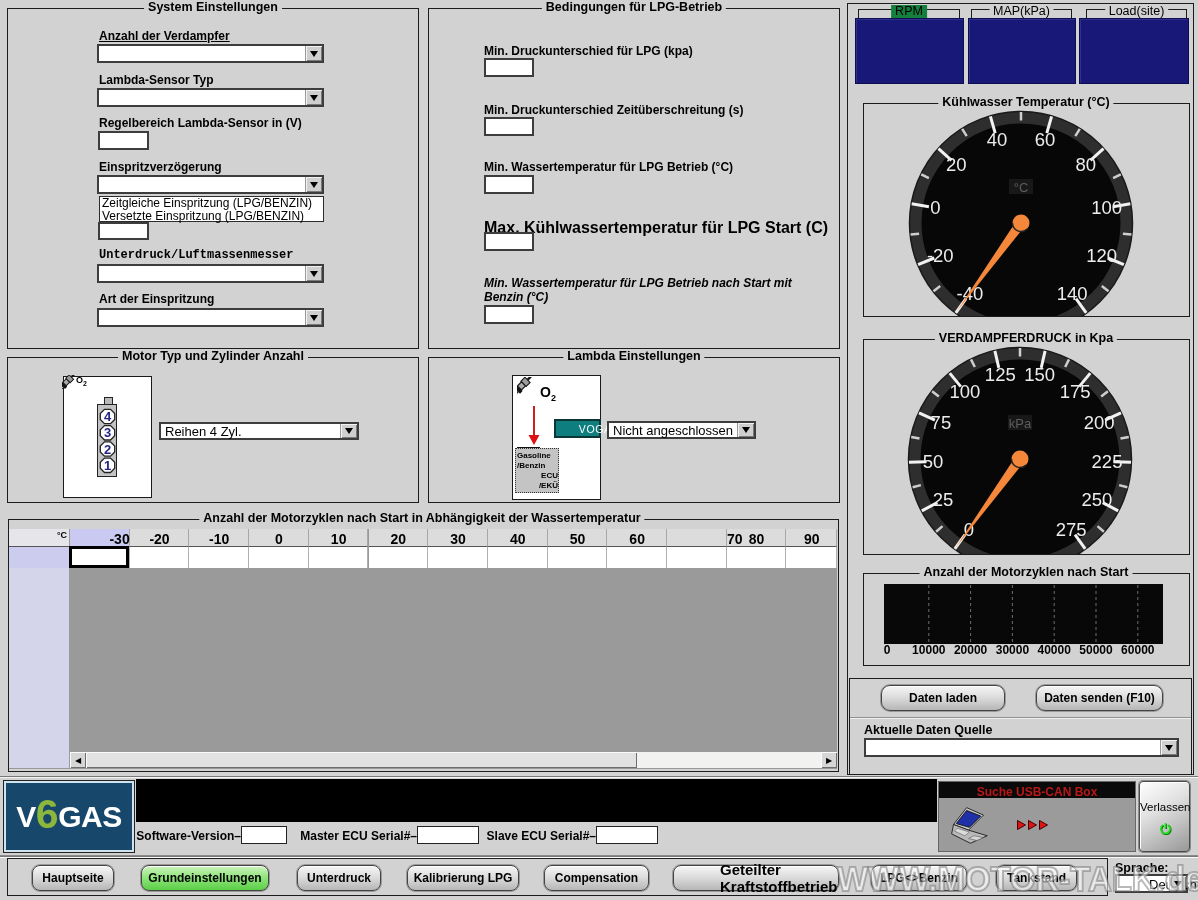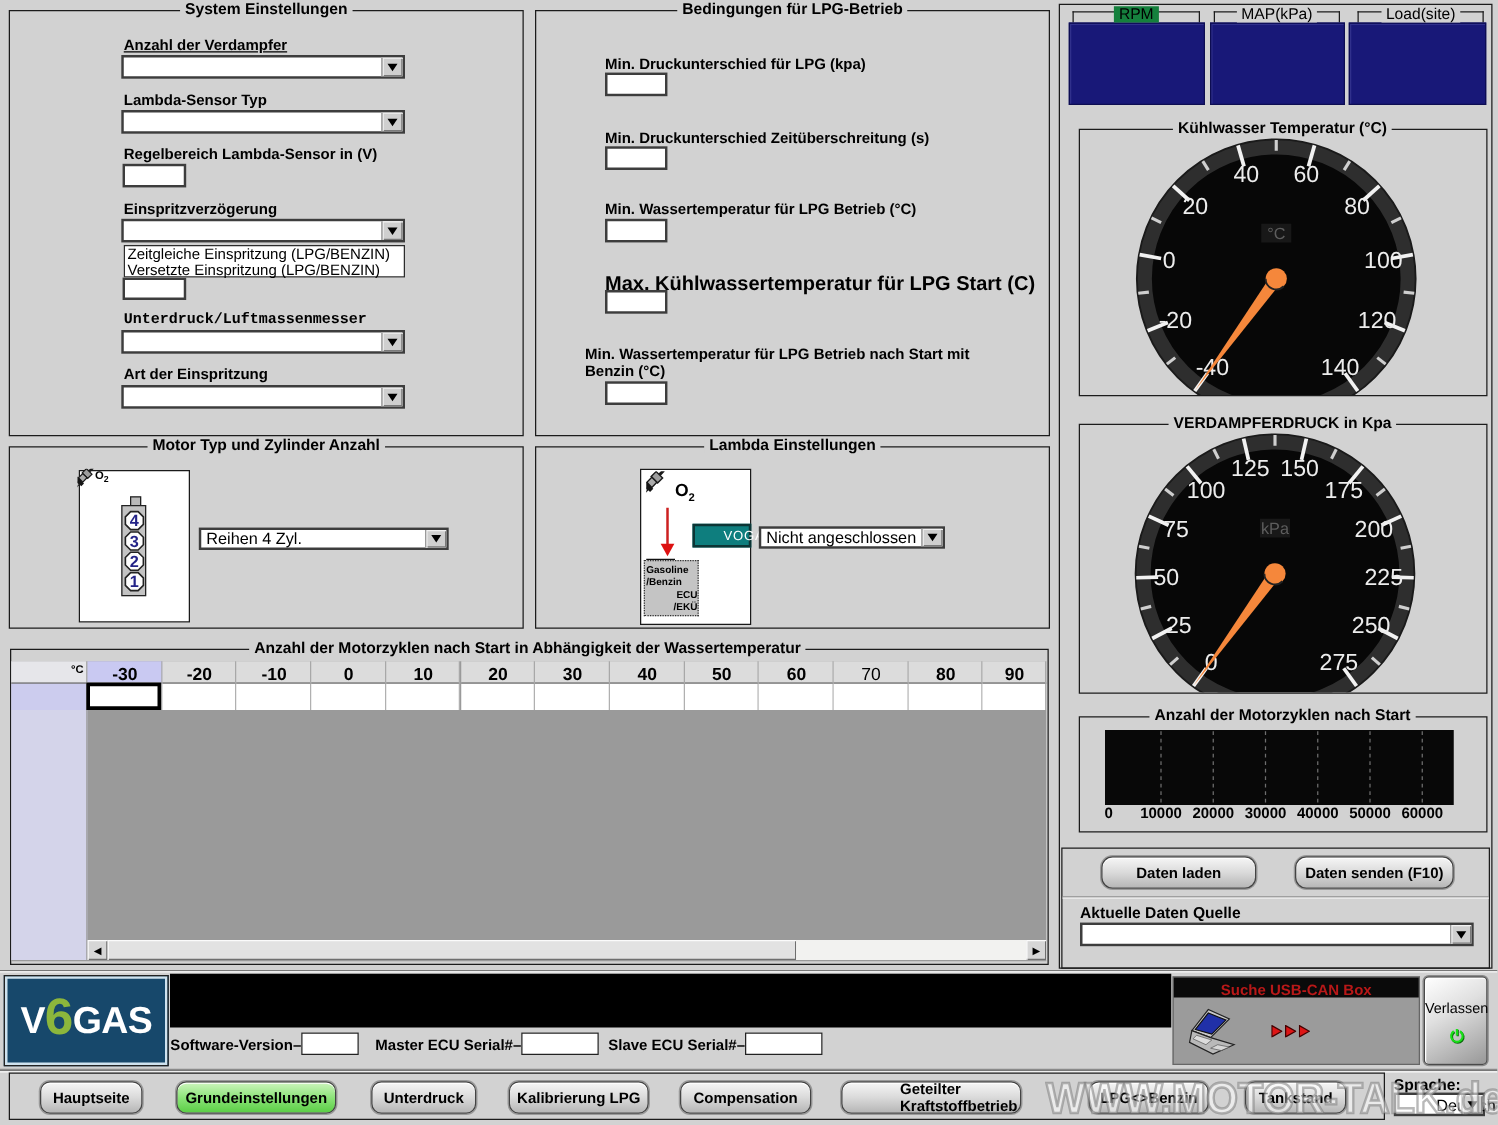--- a/index.html
+++ b/index.html
@@ -56,21 +56,21 @@
 <div class="ab" style="left:428px;top:8px;width:412px;height:341px;border:1px solid #1c1c1c;"></div>
 <div class="ab" style="left:634px;top:1px;transform:translateX(-50%);font-size:12.5px;line-height:13px;color:#000;background:#d2d2d2;padding:0 4px;white-space:nowrap;z-index:3;font-weight:bold;">Bedingungen für LPG-Betrieb</div>
 <div class="ab" style="left:484px;top:44px;font-size:12px;color:#000;font-weight:bold;text-align:left;">Min. Druckunterschied für LPG (kpa)</div>
 <div class="ab" style="left:484px;top:58px;width:50px;height:19px;background:#fff;border:2px solid #3d3d3d;"></div>
 <div class="ab" style="left:484px;top:103px;font-size:12px;color:#000;font-weight:bold;text-align:right;">Min. Druckunterschied Zeitüberschreitung (s)</div>
 <div class="ab" style="left:484px;top:117px;width:50px;height:19px;background:#fff;border:2px solid #3d3d3d;"></div>
 <div class="ab" style="left:484px;top:160px;font-size:12px;color:#000;font-weight:bold;text-align:left;">Min. Wassertemperatur für LPG Betrieb (°C)</div>
 <div class="ab" style="left:484px;top:175px;width:50px;height:19px;background:#fff;border:2px solid #3d3d3d;"></div>
 <div class="ab" style="left:484px;top:219px;font-size:16px;color:#000;font-weight:bold;text-align:left;">Max. Kühlwassertemperatur für LPG Start (C)</div>
 <div class="ab" style="left:484px;top:232px;width:50px;height:19px;background:#fff;border:2px solid #3d3d3d;"></div>
-<div class="ab" style="left:468px;top:276px;font-size:12px;color:#000;font-weight:bold;width:310px;text-align:left;line-height:14px;">Min. Wassertemperatur für LPG Betrieb nach Start mit Benzin (°C)</div>
+<div class="ab" style="left:484px;top:276px;font-size:12px;color:#000;font-weight:bold;width:310px;text-align:left;line-height:14px;font-style:italic;">Min. Wassertemperatur für LPG Betrieb nach Start mit Benzin (°C)</div>
 <div class="ab" style="left:484px;top:305px;width:50px;height:19px;background:#fff;border:2px solid #3d3d3d;"></div>
 <div class="ab" style="left:7px;top:357px;width:412px;height:146px;border:1px solid #1c1c1c;"></div>
 <div class="ab" style="left:213px;top:350px;transform:translateX(-50%);font-size:12.5px;line-height:13px;color:#000;background:#d2d2d2;padding:0 4px;white-space:nowrap;z-index:3;font-weight:bold;">Motor Typ und Zylinder Anzahl</div>
 <div class="ab" style="left:63px;top:376px;width:89px;height:122px;background:#fff;border:1.5px solid #1a1a1a;"></div>
 <div class="ab" style="left:104px;top:397px;width:9px;height:8px;background:#b9b9b9;border:1.5px solid #222;"></div>
 <div class="ab" style="left:97px;top:404px;width:20px;height:73px;background:#c3c3c3;border:1.5px solid #222;"></div>
 <svg class="ab" style="left:95px;top:403px" width="26" height="76">
     <polygon points="19.7,16.5 15.5,20.7 9.5,20.7 5.3,16.5 5.3,10.5 9.5,6.3 15.5,6.3 19.7,10.5" fill="#fdfdfd" stroke="#222" stroke-width="1.3"></polygon>
     <text x="12.5" y="13.5" fill="#232387" font-size="13" font-weight="bold" font-family="Liberation Sans, sans-serif" text-anchor="middle" dominant-baseline="central">4</text>
     <polygon points="19.7,32.8 15.5,37.0 9.5,37.0 5.3,32.8 5.3,26.8 9.5,22.6 15.5,22.6 19.7,26.8" fill="#fdfdfd" stroke="#222" stroke-width="1.3"></polygon>
@@ -121,41 +121,41 @@
 <span class="cbtn">
       <span class="arr"></span>
     </span>
   </div>
 <div class="ab" style="left:8px;top:519px;width:831px;height:253px;border:1px solid #1c1c1c;"></div>
 <div class="ab" style="left:422px;top:512px;transform:translateX(-50%);font-size:12.5px;line-height:13px;color:#000;background:#d2d2d2;padding:0 4px;white-space:nowrap;z-index:3;font-weight:bold;">Anzahl der Motorzyklen nach Start in Abhängigkeit der Wassertemperatur</div>
 <div class="ab" style="left:9px;top:529px;width:828px;height:240px;background:#9a9a9a;"></div>
 <div class="ab" style="left:9px;top:529px;width:61px;height:18px;background:#e6e6ea;border-right:1px solid #9a9a9a;border-bottom:1px solid #555;"></div>
 <div class="ab" style="left:9px;top:530px;font-size:9px;color:#000;font-weight:bold;width:58px;text-align:right;">°C</div>
 <div class="ab" style="left:70.0px;top:529px;width:59.7px;height:18px;background:#c9c9f2;border-right:1px solid #a8a8a8;border-bottom:1px solid #555;"></div>
-<div class="ab" style="left:70.0px;top:531px;font-size:14px;color:#000;font-weight:bold;width:59.7px;text-align:center;z-index:2;">-30</div>
+<div class="ab" style="left:70.0px;top:531px;font-size:14px;color:#000;font-weight:bold;width:59.7px;text-align:right;z-index:2;">-30</div>
 <div class="ab" style="left:129.7px;top:529px;width:59.7px;height:18px;background:#dcdcdc;border-right:1px solid #a8a8a8;border-bottom:1px solid #555;"></div>
 <div class="ab" style="left:129.7px;top:531px;font-size:14px;color:#000;font-weight:bold;width:59.7px;text-align:center;z-index:2;">-20</div>
 <div class="ab" style="left:189.4px;top:529px;width:59.7px;height:18px;background:#dcdcdc;border-right:1px solid #a8a8a8;border-bottom:1px solid #555;"></div>
 <div class="ab" style="left:189.4px;top:531px;font-size:14px;color:#000;font-weight:bold;width:59.7px;text-align:center;z-index:2;">-10</div>
 <div class="ab" style="left:249.10000000000002px;top:529px;width:59.7px;height:18px;background:#dcdcdc;border-right:1px solid #a8a8a8;border-bottom:1px solid #555;"></div>
 <div class="ab" style="left:249.10000000000002px;top:531px;font-size:14px;color:#000;font-weight:bold;width:59.7px;text-align:center;z-index:2;">0</div>
 <div class="ab" style="left:308.8px;top:529px;width:59.7px;height:18px;background:#dcdcdc;border-right:1px solid #a8a8a8;border-bottom:1px solid #555;"></div>
 <div class="ab" style="left:308.8px;top:531px;font-size:14px;color:#000;font-weight:bold;width:59.7px;text-align:center;z-index:2;">10</div>
 <div class="ab" style="left:368.5px;top:529px;width:59.7px;height:18px;background:#dcdcdc;border-right:1px solid #a8a8a8;border-bottom:1px solid #555;"></div>
 <div class="ab" style="left:368.5px;top:531px;font-size:14px;color:#000;font-weight:bold;width:59.7px;text-align:center;z-index:2;">20</div>
 <div class="ab" style="left:428.20000000000005px;top:529px;width:59.7px;height:18px;background:#dcdcdc;border-right:1px solid #a8a8a8;border-bottom:1px solid #555;"></div>
 <div class="ab" style="left:428.20000000000005px;top:531px;font-size:14px;color:#000;font-weight:bold;width:59.7px;text-align:center;z-index:2;">30</div>
 <div class="ab" style="left:487.90000000000003px;top:529px;width:59.7px;height:18px;background:#dcdcdc;border-right:1px solid #a8a8a8;border-bottom:1px solid #555;"></div>
 <div class="ab" style="left:487.90000000000003px;top:531px;font-size:14px;color:#000;font-weight:bold;width:59.7px;text-align:center;z-index:2;">40</div>
 <div class="ab" style="left:547.6px;top:529px;width:59.7px;height:18px;background:#dcdcdc;border-right:1px solid #a8a8a8;border-bottom:1px solid #555;"></div>
 <div class="ab" style="left:547.6px;top:531px;font-size:14px;color:#000;font-weight:bold;width:59.7px;text-align:center;z-index:2;">50</div>
 <div class="ab" style="left:607.3000000000001px;top:529px;width:59.7px;height:18px;background:#dcdcdc;border-right:1px solid #a8a8a8;border-bottom:1px solid #555;"></div>
 <div class="ab" style="left:607.3000000000001px;top:531px;font-size:14px;color:#000;font-weight:bold;width:59.7px;text-align:center;z-index:2;">60</div>
 <div class="ab" style="left:667.0px;top:529px;width:59.7px;height:18px;background:#dcdcdc;border-right:1px solid #a8a8a8;border-bottom:1px solid #555;"></div>
-<div class="ab" style="left:667.0px;top:531px;font-size:14px;color:#000;font-weight:normal;width:59.7px;text-align:center;z-index:2;">70</div>
+<div class="ab" style="left:705px;top:531px;font-size:14px;color:#000;font-weight:bold;width:59.7px;text-align:center;z-index:2;">70</div>
 <div class="ab" style="left:726.7px;top:529px;width:59.7px;height:18px;background:#dcdcdc;border-right:1px solid #a8a8a8;border-bottom:1px solid #555;"></div>
 <div class="ab" style="left:726.7px;top:531px;font-size:14px;color:#000;font-weight:bold;width:59.7px;text-align:center;z-index:2;">80</div>
 <div class="ab" style="left:786.4000000000001px;top:529px;width:50.59999999999991px;height:18px;background:#dcdcdc;border-right:1px solid #a8a8a8;border-bottom:1px solid #555;"></div>
 <div class="ab" style="left:786.4000000000001px;top:531px;font-size:14px;color:#000;font-weight:bold;width:50.59999999999991px;text-align:center;z-index:2;">90</div>
 <div class="ab" style="left:9px;top:547px;width:61px;height:21px;background:#ccccee;border-right:1px solid #9a9a9a;"></div>
 <div class="ab" style="left:70.0px;top:547px;width:59.7px;height:21px;background:#fff;border-right:1px solid #b0b0b0;"></div>
 <div class="ab" style="left:129.7px;top:547px;width:59.7px;height:21px;background:#fff;border-right:1px solid #b0b0b0;"></div>
 <div class="ab" style="left:189.4px;top:547px;width:59.7px;height:21px;background:#fff;border-right:1px solid #b0b0b0;"></div>
 <div class="ab" style="left:249.10000000000002px;top:547px;width:59.7px;height:21px;background:#fff;border-right:1px solid #b0b0b0;"></div>
 <div class="ab" style="left:308.8px;top:547px;width:59.7px;height:21px;background:#fff;border-right:1px solid #b0b0b0;"></div>
@@ -348,21 +348,21 @@
       </g>
 </svg>
   </div>
 <div class="ab" style="left:0px;top:857px;width:1198px;height:43px;background:#d2d2d2;border-top:1px solid #fafafa;"></div>
 <div class="ab" style="left:7px;top:858px;width:1101px;height:38px;border:1px solid #1c1c1c;"></div>
 <div class="ab mbtn" style="left:32px;top:865px;width:82px;height:26px;font-size:12px;">Hauptseite</div>
 <div class="ab mbtn gbtn" style="left:141px;top:865px;width:128px;height:26px;font-size:12px;">Grundeinstellungen</div>
 <div class="ab mbtn" style="left:297px;top:865px;width:84px;height:26px;font-size:12px;">Unterdruck</div>
 <div class="ab mbtn" style="left:407px;top:865px;width:112px;height:26px;font-size:12px;">Kalibrierung LPG</div>
 <div class="ab mbtn" style="left:544px;top:865px;width:105px;height:26px;font-size:12px;">Compensation</div>
-<div class="ab mbtn" style="left:673px;top:865px;width:144px;height:26px;font-size:12px;padding-left:46px;">Geteilter Kraftstoffbetrieb</div>
+<div class="ab mbtn" style="left:673px;top:865px;width:166px;height:26px;font-size:15px;padding-left:46px;">Geteilter Kraftstoffbetrieb</div>
 <div class="ab mbtn" style="left:871px;top:865px;width:96px;height:26px;font-size:12px;">LPG&lt;&gt;Benzin</div>
 <div class="ab mbtn" style="left:996px;top:865px;width:81px;height:26px;font-size:12px;">Tankstand</div>
 <div class="ab" style="left:1115px;top:861px;font-size:12.5px;color:#000;font-weight:bold;text-align:left;">Sprache:</div>
 <div class="ab combo" style="left:1115px;top:874px;width:73px;height:19px;">
 <span class="ctext" style="font-size:13px;margin-left:28px;">Deutsch</span>
 <span class="cbtn">
       <span class="arr"></span>
     </span>
   </div>
 <div class="ab" style="left:837px;top:859px;z-index:50;font-weight:bold;font-size:35px;letter-spacing:0px;transform:scaleX(0.94);transform-origin:0 0;color:rgba(255,255,255,0.55);-webkit-text-stroke:2px rgba(115,115,115,0.5);white-space:nowrap;">WWW.MOTOR-TALK.de</div>

